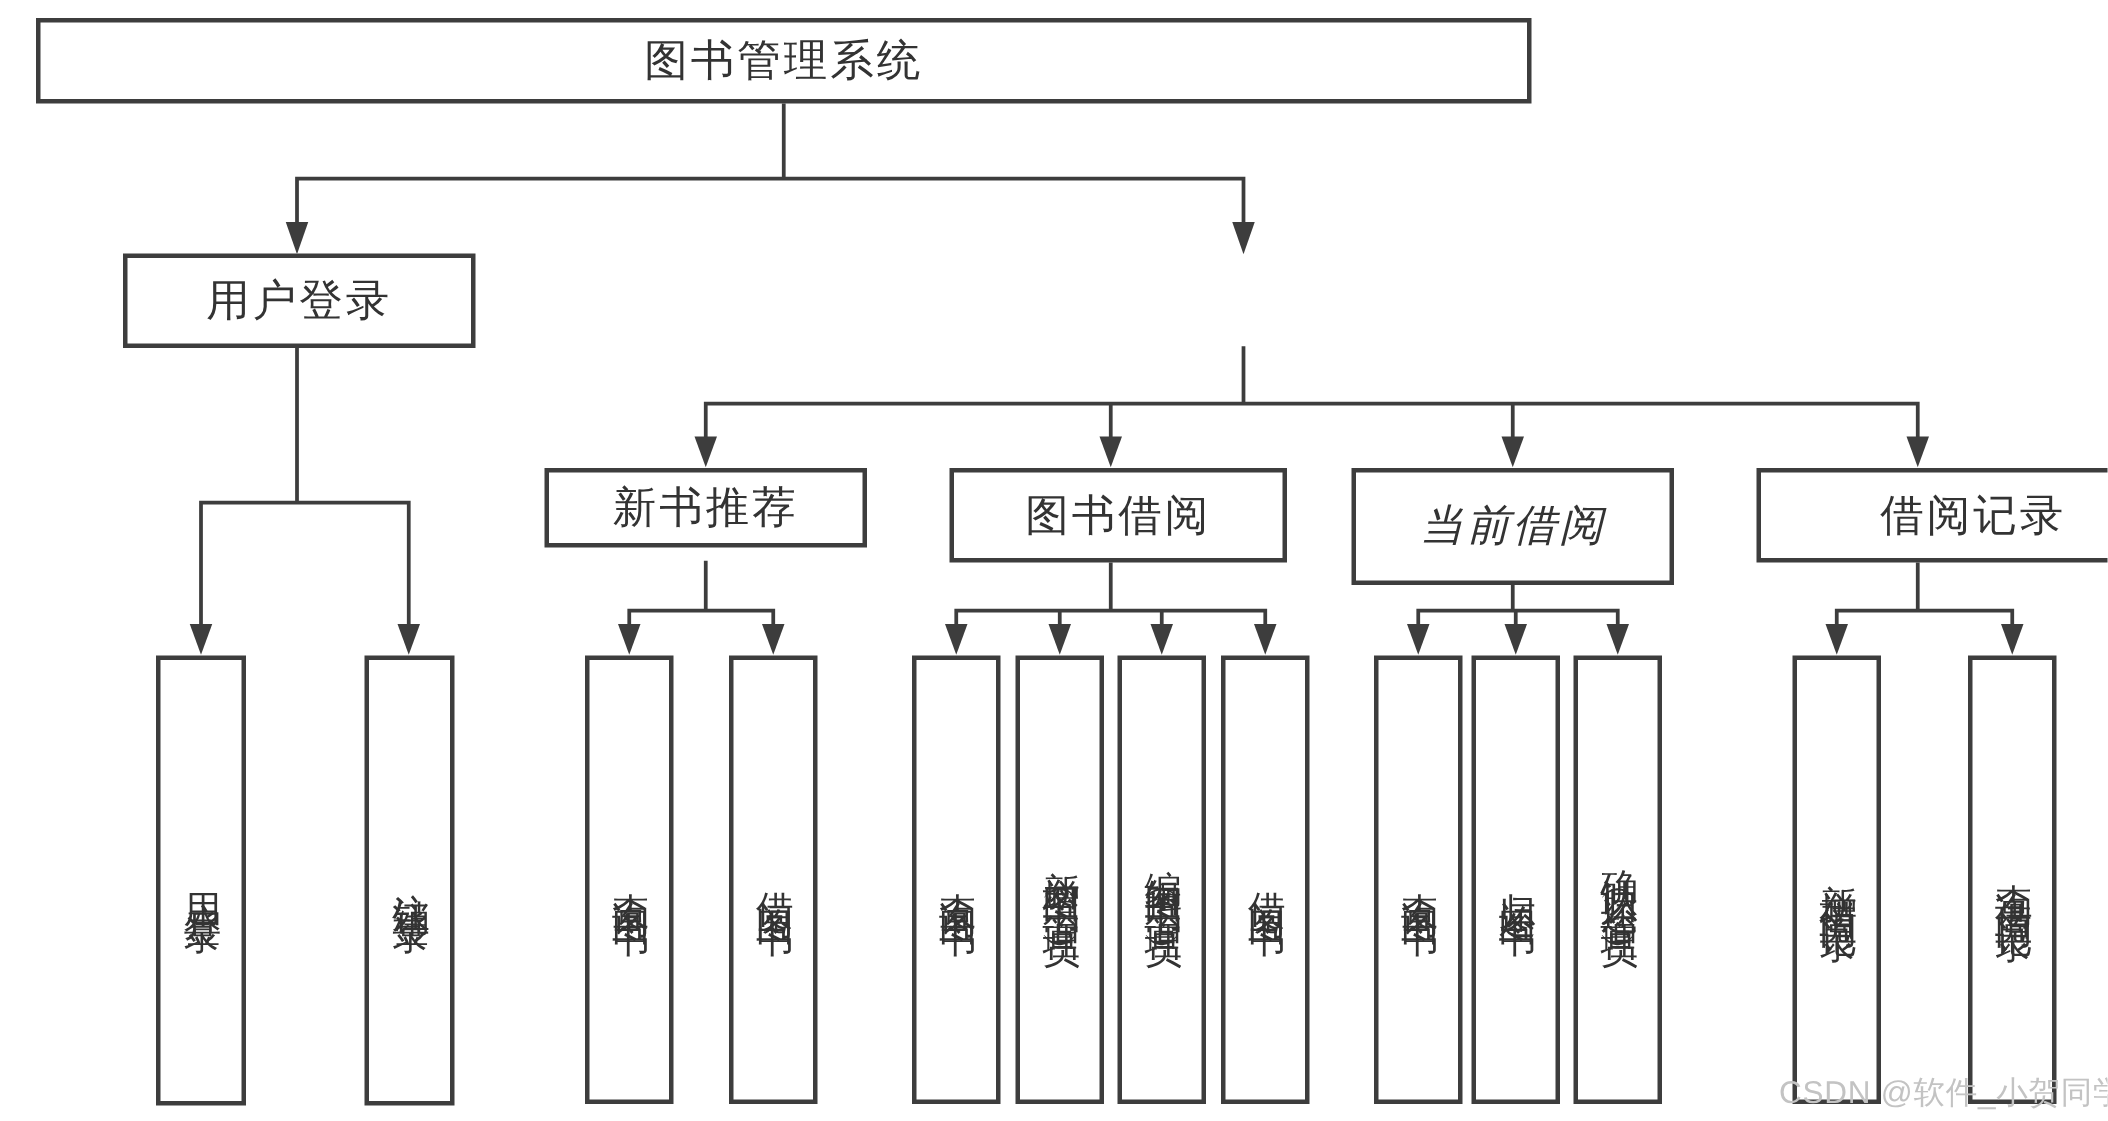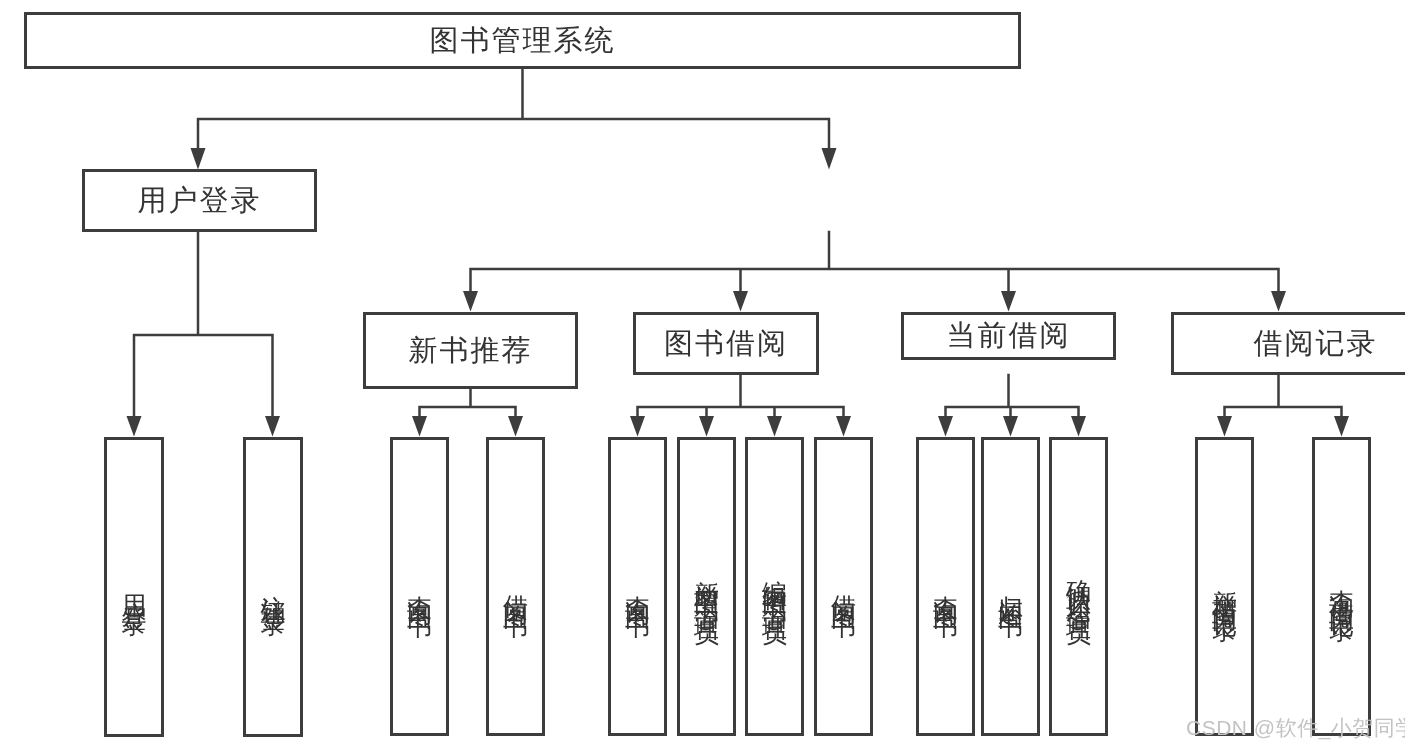--- a/index.html
+++ b/index.html
@@ -92,27 +92,27 @@
   </svg>
 
   <div class="node h" style="left:24px; top:12px; width:997px; height:57px;">
     <span>图书管理系统</span>
   </div>
 
   <div class="node h" style="left:82px; top:169px; width:235px; height:63px;">
     <span>用户登录</span>
   </div>
 
-  <div class="node h" style="left:363px; top:312px; width:215px; height:77px;">
+  <div class="node h" style="left:363px; top:312px; width:215px; height:53px;">
     <span>新书推荐</span>
   </div>
-  <div class="node h" style="left:633px; top:312px; width:186px; height:63px;">
+  <div class="node h" style="left:633px; top:312px; width:225px; height:63px;">
     <span>图书借阅</span>
   </div>
-  <div class="node h" style="left:901px; top:312px; width:215px; height:48px;">
+  <div class="node h" style="left:901px; top:312px; width:215px; height:78px;font-style:italic;">
     <span>当前借阅</span>
   </div>
   <div class="node h" style="left:1171px; top:312px; width:245px; height:63px;padding-left:44px;">
     <span>借阅记录</span>
   </div>
 
   <div class="node v" style="left:104px; top:437px; width:60px; height:300px;">
     <span>用户登录</span>
   </div>
   <div class="node v" style="left:243px; top:437px; width:60px; height:300px;">

